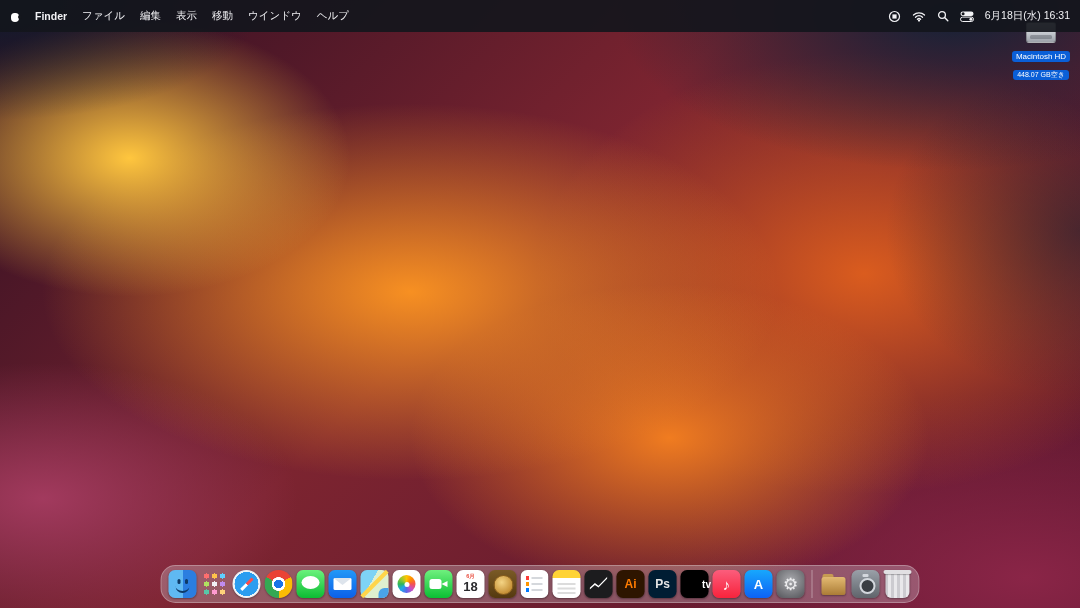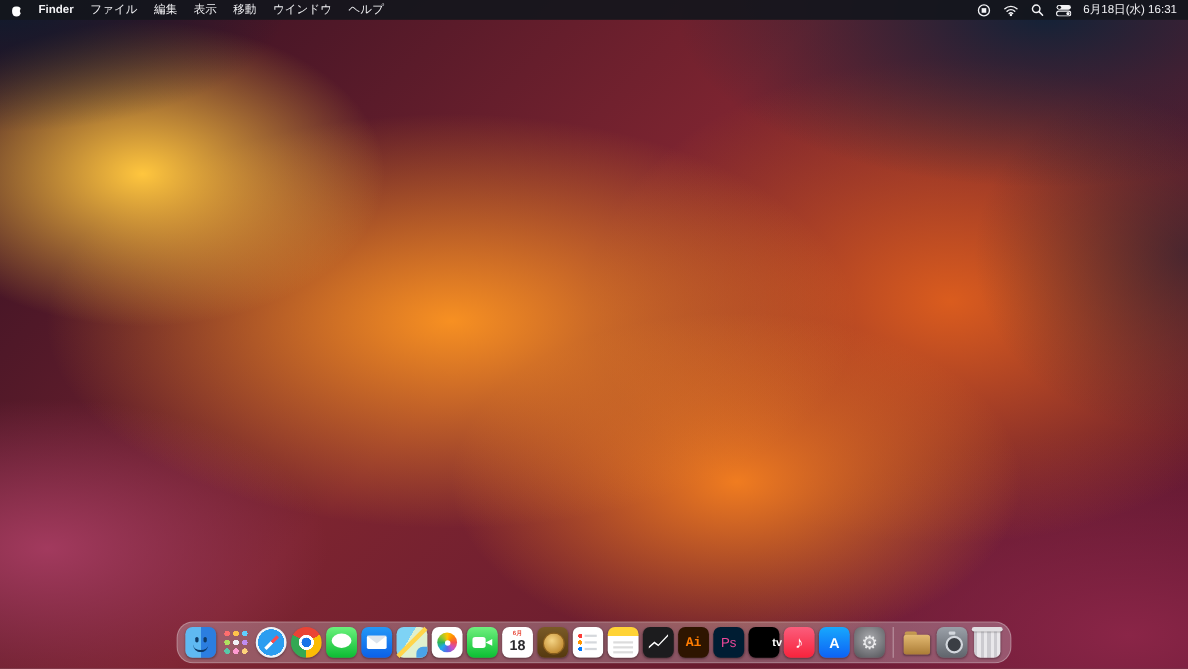--- a/index.html
+++ b/index.html
@@ -17,21 +17,21 @@
       radial-gradient(ellipse 55% 50% at 38% 48%, #f79022 0%, rgba(247,144,34,0) 62%),
       radial-gradient(ellipse 40% 42% at 62% 72%, #f07c20 0%, rgba(240,124,32,0) 60%),
       radial-gradient(ellipse 46% 55% at 80% 45%, #da5c1e 0%, rgba(218,92,30,0) 66%),
       radial-gradient(ellipse 38% 36% at 4% 82%,  #a23a5e 0%, rgba(162,58,94,0) 62%),
       radial-gradient(ellipse 52% 46% at 95% 95%, #8a2547 0%, rgba(138,37,71,0) 66%),
       linear-gradient(135deg, #2e0f22 0%, #7c2430 45%, #57152e 100%);
   }
 
   
   .menubar {
-    position:absolute; top:0; left:0; right:0; height:18px;
+    position:absolute; top:0; left:0; right:0; height:32px;
     background:rgba(20,22,28,0.92);
     display:flex; align-items:center; justify-content:space-between;
     padding:0 10px; color:#f2f2f5; font-size:10.5px; z-index:50;
   }
   .mb-left { display:flex; align-items:center; gap:15px; }
   .mb-right { display:flex; align-items:center; gap:11px; }
   .apple { position:relative; width:10px; height:12px; display:inline-block; }
   .apple::before { content:""; position:absolute; left:1px; top:3px; width:8px; height:8.5px;
     background:#fff; border-radius:3.5px 3.5px 4px 4px; }
   .apple::after { content:""; position:absolute; right:-1.5px; top:4.5px; width:4px; height:4px;
@@ -142,24 +142,24 @@
     background-position:0 0, 0 0, 0 0, 11px 7px, 11px 13px, 11px 19px; }
 
   .ic-notes { background:linear-gradient(180deg,#ffd335 0 8px, #fff 8px); }
   .ic-notes::before { content:""; position:absolute; left:5px; top:13px; width:18px; height:1.5px;
     background:#dcdcdc; box-shadow:0 4.5px 0 #dcdcdc, 0 9px 0 #dcdcdc; }
 
   .ic-stocks { background:#1c1c1e; }
   .ic-stocks::before { content:""; position:absolute; inset:5px; background:#fff;
     clip-path:polygon(0 72%, 30% 45%, 50% 60%, 100% 8%, 100% 18%, 50% 70%, 30% 55%, 0 82%); }
 
-  .ic-illustrator { background:#2e1500;font-family:Liberation Mono, monospace; }
+  .ic-illustrator { background:#2e1500; }
   .ic-illustrator .g1 { color:#ff7c00; font-weight:700; font-size:12px; }
   .ic-photoshop { background:#001d33; }
-  .ic-photoshop .g1 { color:#ec4899; font-weight:400; font-size:12px;text-align:center; }
+  .ic-photoshop .g1 { color:#e5e5e5; font-weight:700; font-size:12px;text-align:center; }
   .ic-tv { background:#000; }
   .ic-tv .g1 { color:#fff; font-weight:700; font-size:10px;margin-left:24px; }
   .ic-music { background:linear-gradient(180deg,#fb5d7c,#f8233c); }
   .ic-music .g1 { color:#fff; font-size:15px; line-height:15px; }
   .ic-appstore { background:linear-gradient(180deg,#17a8fd,#0d62f5); }
   .ic-appstore .g1 { color:#fff; font-weight:700; font-size:13px; }
   .ic-settings { background:radial-gradient(circle at 50% 38%, #aaabaf, #525358); }
   .ic-settings .g1 { color:#ececee; font-size:17px; line-height:17px; }
 
   .ic-downloads { background:transparent; box-shadow:none; }
@@ -224,20 +224,25 @@
           <rect x="0.5" y="0.5" width="13" height="4.4" rx="2.2" fill="#f2f2f5"></rect>
           <circle cx="3.1" cy="2.7" r="1.5" fill="#15171d"></circle>
           <rect x="0.5" y="6.1" width="13" height="4.4" rx="2.2" fill="none" stroke="#f2f2f5" stroke-width="1"></rect>
           <circle cx="10.9" cy="8.3" r="1.5" fill="#f2f2f5"></circle>
         </svg>
       </span>
       <span class="mb-clock">6月18日(水) 16:31</span>
     </div>
   </div>
 
+  <div class="volume">
+    <div class="drive-icon"></div>
+    <div><span class="vol-label">Macintosh HD</span></div>
+    <div><span class="vol-info">448.07 GB空き</span></div>
+  </div>
 
   <div class="dock">
       <div class="dock-icon ic-finder" title="Finder"></div>
       <div class="dock-icon ic-launchpad" title="Launchpad"></div>
       <div class="dock-icon ic-safari" title="Safari"></div>
       <div class="dock-icon ic-chrome" title="Google Chrome"></div>
       <div class="dock-icon ic-messages" title="メッセージ"></div>
       <div class="dock-icon ic-mail" title="メール"></div>
       <div class="dock-icon ic-maps" title="マップ"></div>
       <div class="dock-icon ic-photos" title="写真"></div>

